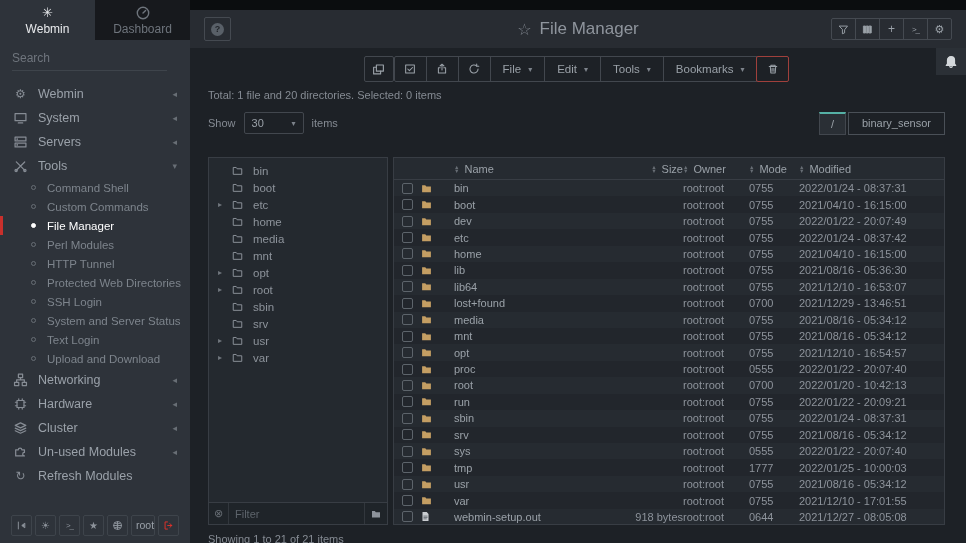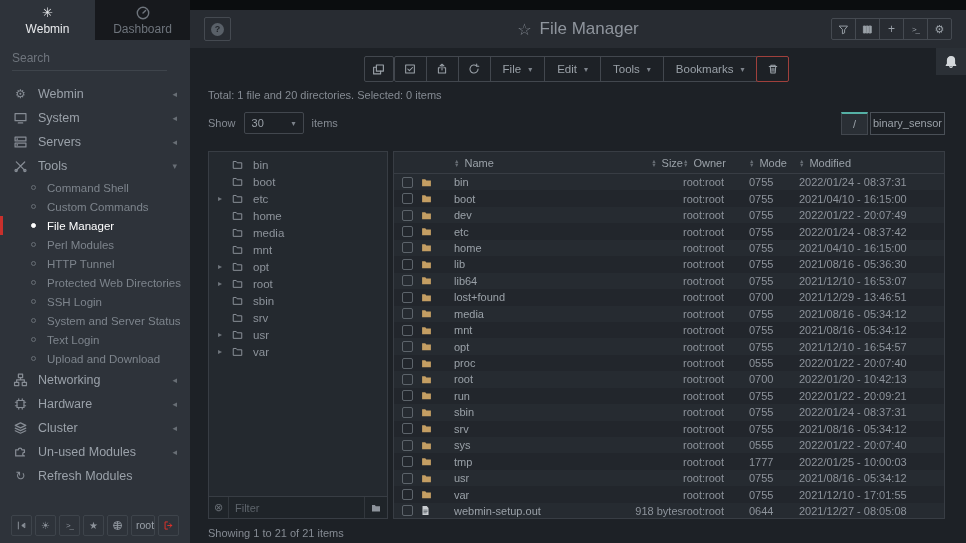--- a/index.html
+++ b/index.html
@@ -67,30 +67,30 @@
   .sqbtn .ic { width:13px; height:13px; }
   .tb-group { display:flex; }
   .tb-btn { height:26px; border:1px solid #42474e; margin-left:-1px; display:flex; align-items:center;
          justify-content:center; color:#9aa1a8; font-size:11.5px; cursor:pointer; gap:7px; padding:0 12px; }
   .tb-btn.iconic { width:33px; padding:0; }
   .tb-btn .ic { width:12px; height:12px; display:flex; align-items:center; justify-content:center; }
   .tb-btn:first-child { margin-left:0; border-radius:2px 0 0 2px; }
   .tb-btn .caret { font-size:8px; color:#7d838b; }
   .tb-btn.trash { border:1px solid #a0403c; border-radius:2px; width:33px; padding:0; position:relative; z-index:1; }
   .total { font-size:11px; color:#858b93; margin:6px 0 8px; height:14px; flex:none; }
-  .row2 { display:flex; justify-content:space-between; align-items:center; height:24px; margin-bottom:16px; flex:none;gap:38px; }
+  .row2 { display:flex; justify-content:space-between; align-items:center; height:24px; margin-bottom:22px; flex:none;gap:38px; }
   .show-wrap { display:flex; align-items:center; gap:8px; font-size:11px; color:#858b93; }
   .show-select { width:60px; height:22px; border:1px solid #42474e; border-radius:2px; display:flex;
          align-items:center; justify-content:space-between; padding:0 7px; color:#9aa1a8; cursor:pointer; }
   .show-select .caret { font-size:8px; color:#7d838b; }
   .crumbs { display:flex; }
   .crumb-root { min-width:27px; height:23px; background:#2a2f35; border:1px solid #42474e; border-top:2px solid #55b0a5;
          display:flex; align-items:center; justify-content:center; color:#9aa1a8; font-size:11px; cursor:pointer; }
   .crumb { height:23px; border:1px solid #4a5057; margin-left:2px; display:flex; align-items:center;
-         padding:0 2px; color:#9aa1a8; font-size:11px; cursor:pointer; }
+         padding:0 13px; color:#9aa1a8; font-size:11px; cursor:pointer; }
 
   .panels { display:flex; gap:5px; height:368px; flex:none; }
   .tree-panel { width:180px; background:#24292f; border:1px solid #383d44; position:relative; }
   .tree-items { padding-top:4px; }
   .titem { height:17px; display:flex; align-items:center; font-size:11.5px; color:#8d939b; padding-left:9px; cursor:pointer; }
   .titem .arrow { width:13px; font-size:8px; color:#70767d; flex:none; }
   .titem .fico { width:13px; height:11px; margin-right:9px; color:#8d939b; flex:none; }
   .filterbar { position:absolute; left:0; right:0; bottom:0; height:22px; border-top:1px solid #383d44;
          background:#1f2429; display:flex; align-items:center; }
   .clear-btn { width:20px; height:100%; border-right:1px solid #32373d; color:#686e75; font-size:11px;

